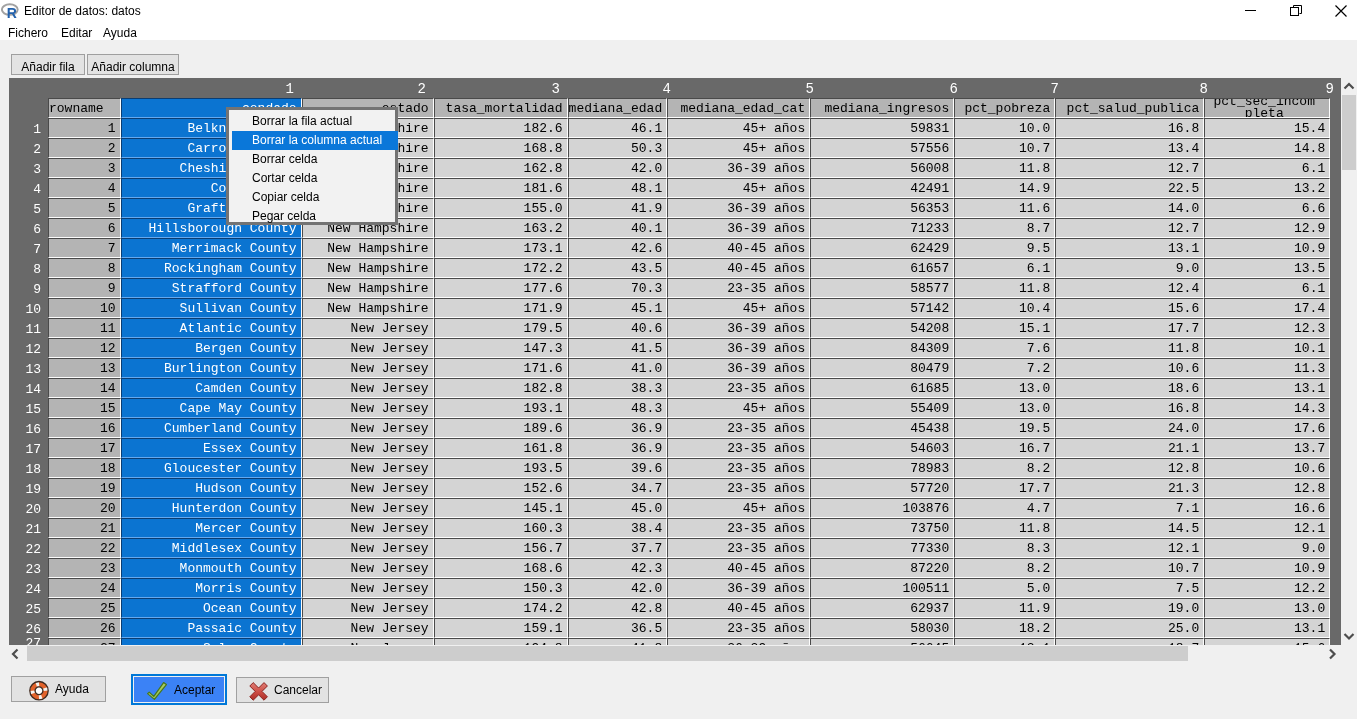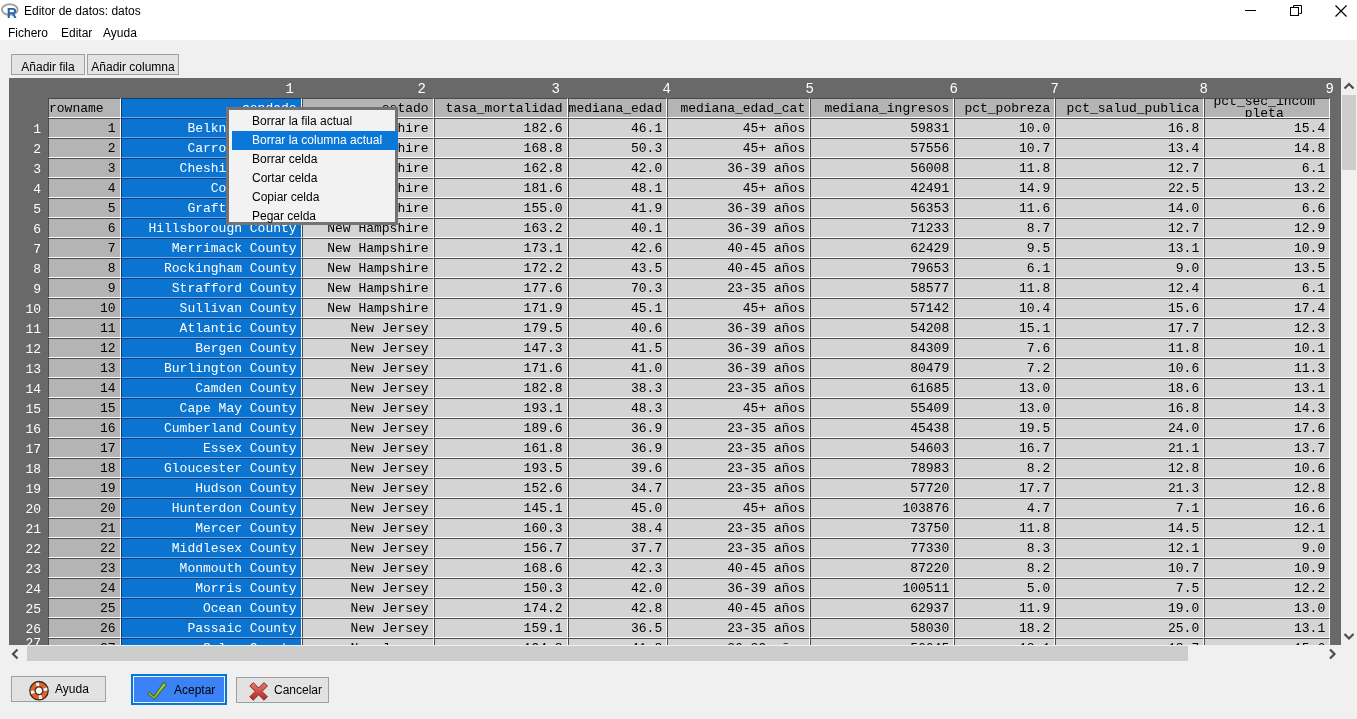--- a/index.html
+++ b/index.html
@@ -194,21 +194,21 @@
 <td class="">13.1</td>
 <td class="">10.9</td>
 </tr>
 <tr>
 <td class="rn">8</td>
 <td class="sel">Rockingham County</td>
 <td class="">New Hampshire</td>
 <td class="">172.2</td>
 <td class="">43.5</td>
 <td class="">40-45 años</td>
-<td class="">79653</td>
+<td class="">61657</td>
 <td class="">6.1</td>
 <td class="">9.0</td>
 <td class="">13.5</td>
 </tr>
 <tr>
 <td class="rn">9</td>
 <td class="sel">Strafford County</td>
 <td class="">New Hampshire</td>
 <td class="">177.6</td>
 <td class="">70.3</td>

